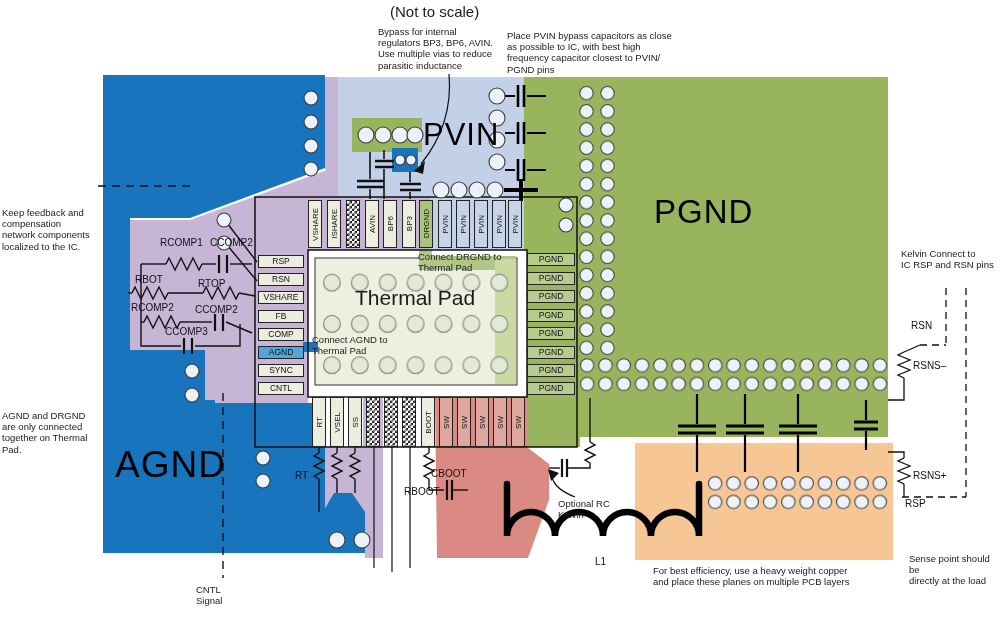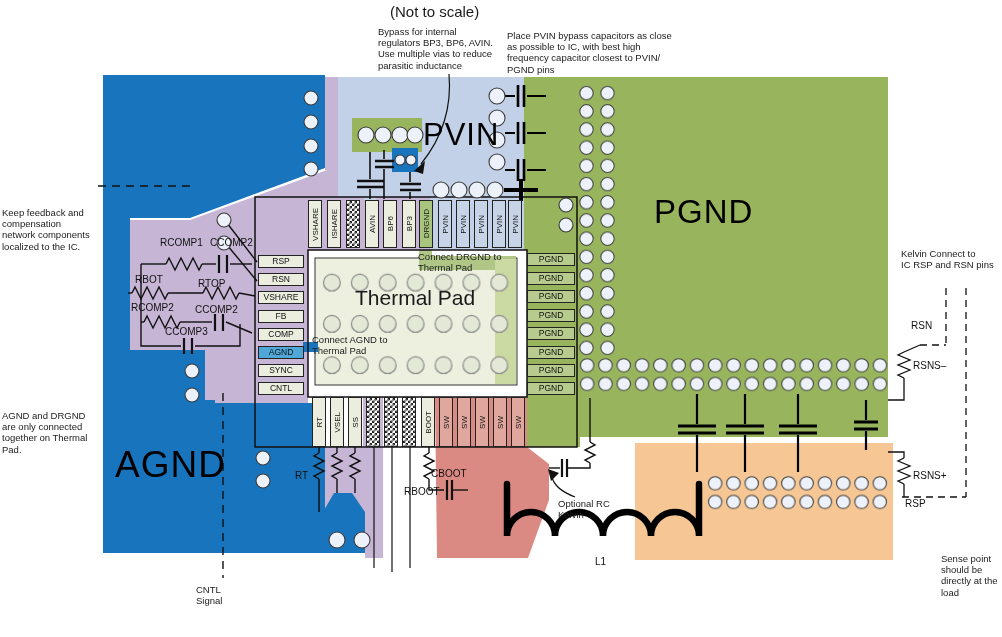--- a/index.html
+++ b/index.html
@@ -349,25 +349,27 @@
   <div class="t" style="left:2px;top:207px">Keep feedback and
 compensation
 network components
 localized to the IC.</div>
   <div class="t" style="left:2px;top:410px">AGND and DRGND
 are only connected
 together on Thermal
 Pad.</div>
   <div class="t c" style="left:196px;top:584px;width:56px">CNTL
 Signal</div>
+  <div class="t" style="left:653px;top:565px">For best efficiency, use a heavy weight copper
+and place these planes on multiple PCB layers</div>
   <div class="t c" style="left:558px;top:498px;width:66px">Optional RC
 Kelvin</div>
   <div class="t" style="left:901px;top:248px">Kelvin Connect to
 IC RSP and RSN pins</div>
-  <div class="t" style="left:941px;top:553px">Sense point should be
+  <div class="t" style="left:909px;top:553px">Sense point should be
 directly at the load</div>
   <div class="t c" style="left:418px;top:251px;width:96px">Connect DRGND to
 Thermal Pad</div>
   <div class="t c" style="left:312px;top:334px;width:84px">Connect AGND to
 Thermal Pad</div>
 
   <div class="lbl" style="left:160px;top:237px">RCOMP1</div>
   <div class="lbl" style="left:210px;top:237px">CCOMP2</div>
   <div class="lbl" style="left:135px;top:274px">RBOT</div>
   <div class="lbl" style="left:198px;top:278px">RTOP</div>

